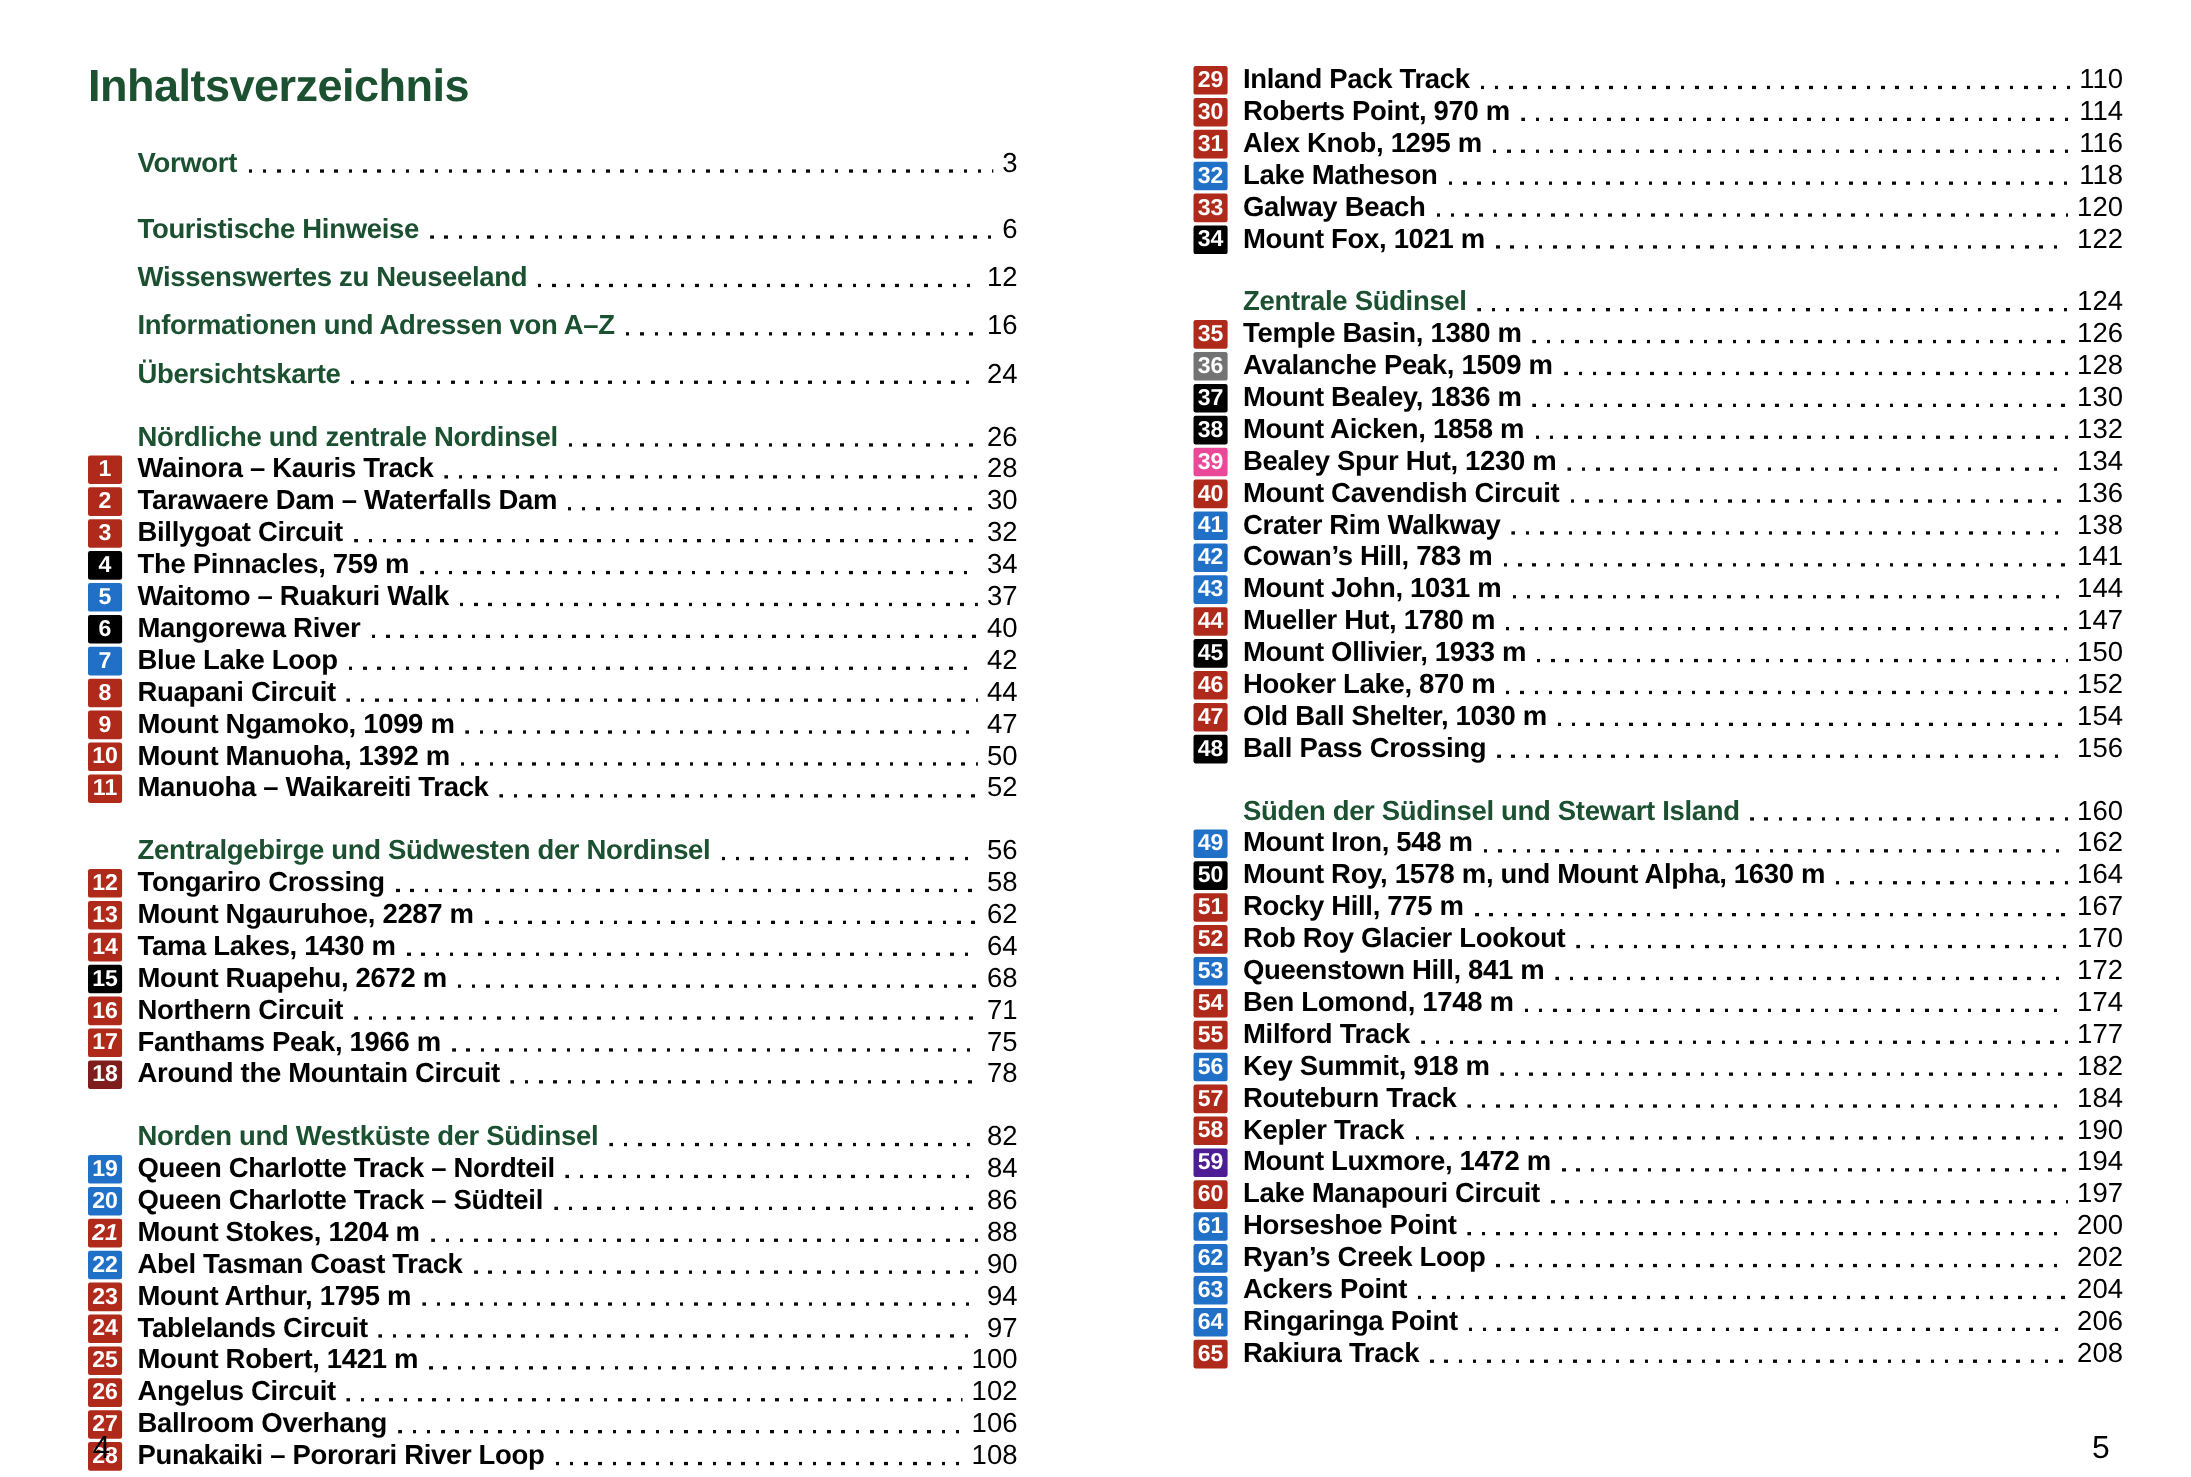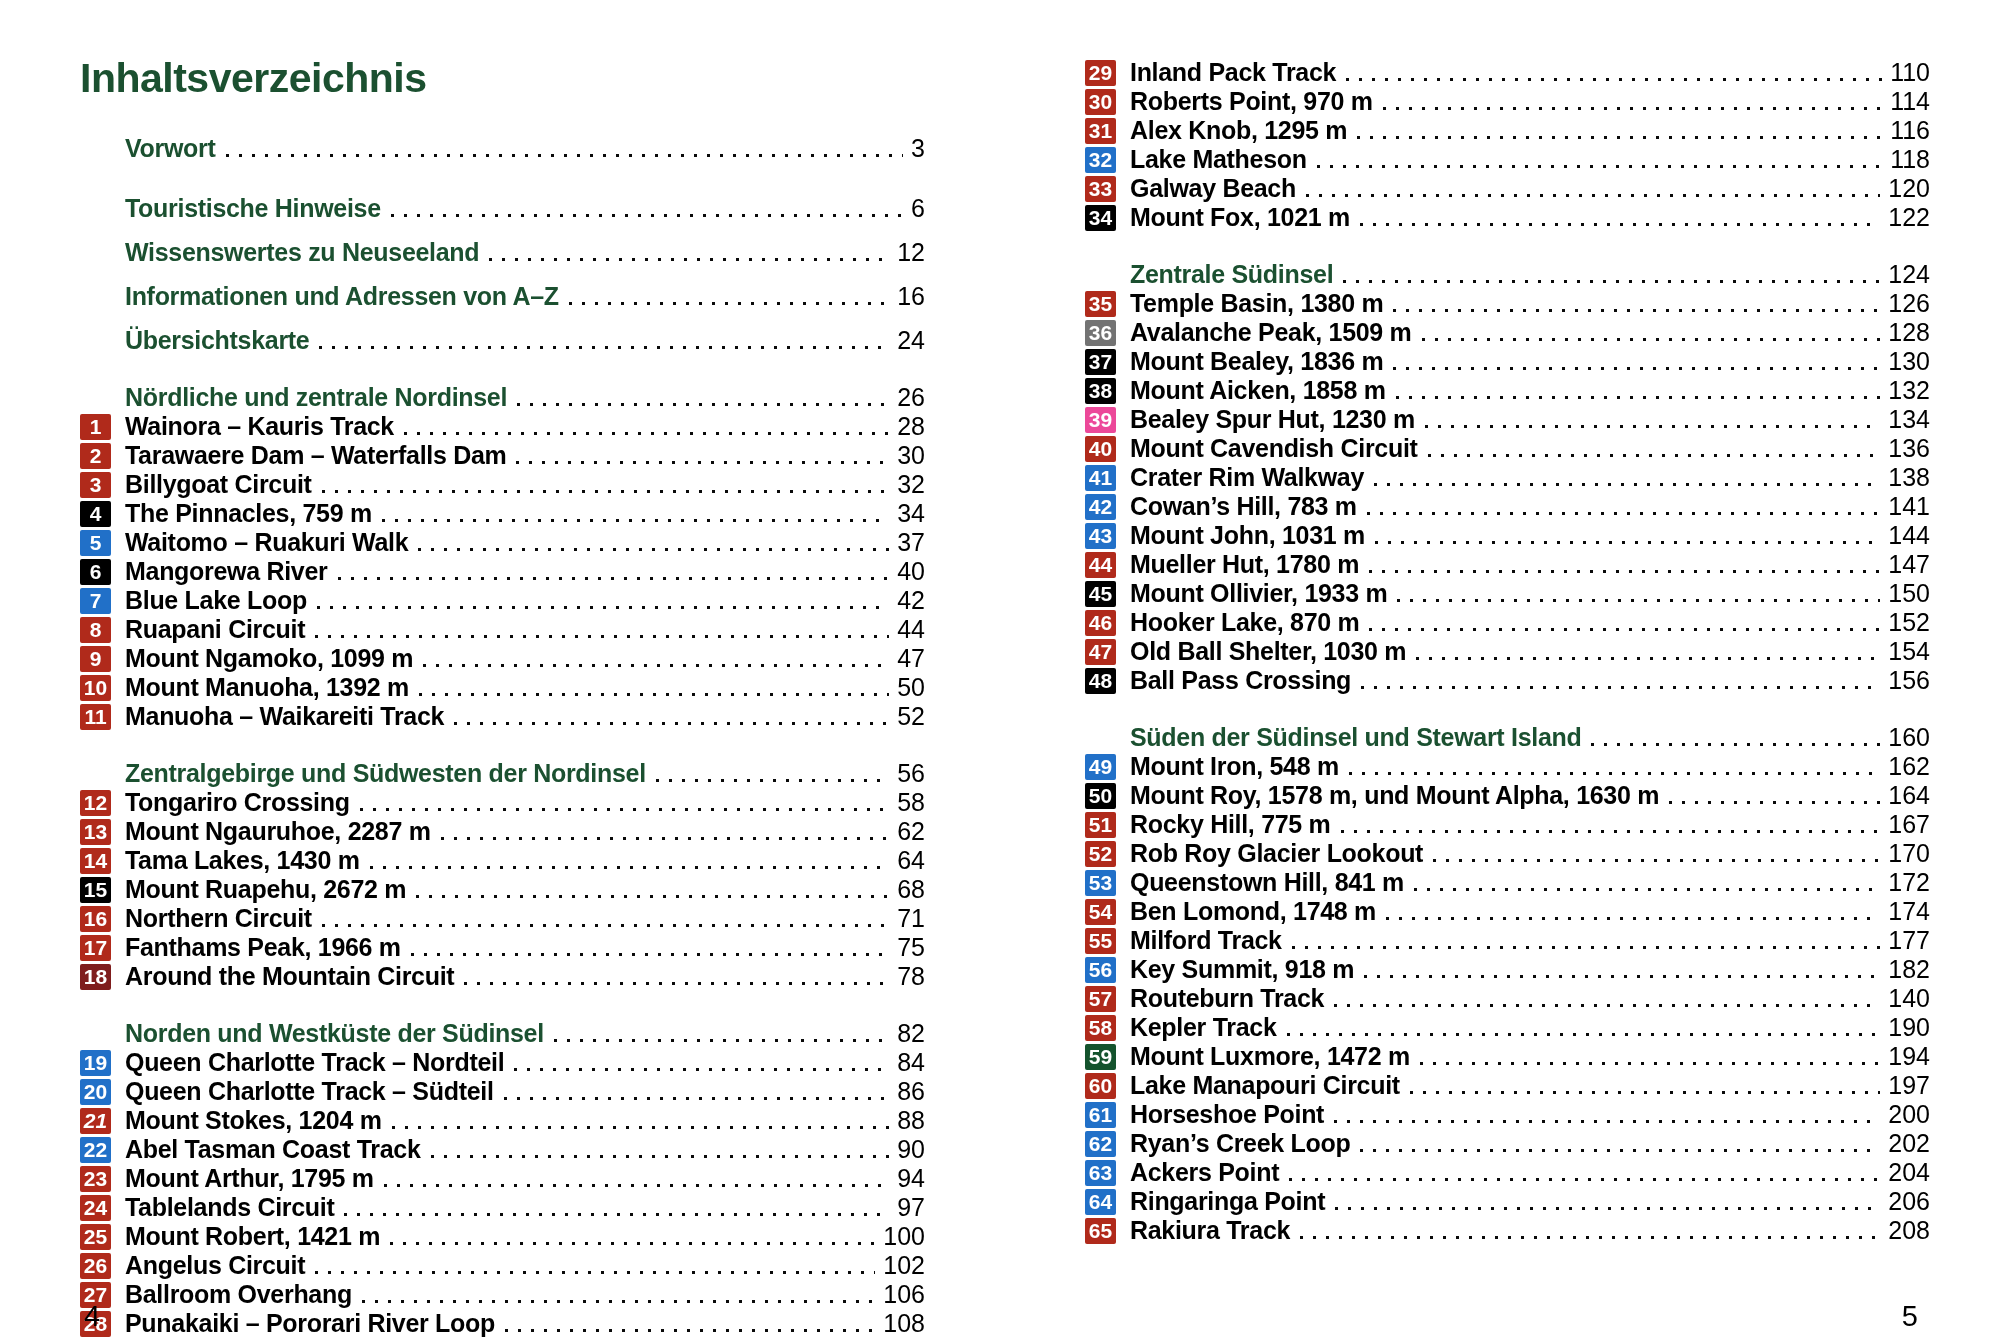--- a/index.html
+++ b/index.html
@@ -493,30 +493,30 @@
           <div class="row">
             <span class="badge-slot badge" style="background: rgb(33, 112, 200);">56</span>
             <span class="label">Key Summit, 918 m</span>
             <span class="leader"></span>
             <span class="pagenum">182</span>
           </div>
           <div class="row">
             <span class="badge-slot badge" style="background: rgb(176, 42, 27);">57</span>
             <span class="label">Routeburn Track</span>
             <span class="leader"></span>
-            <span class="pagenum">140</span>
+            <span class="pagenum">184</span>
           </div>
           <div class="row">
             <span class="badge-slot badge" style="background: rgb(176, 42, 27);">58</span>
             <span class="label">Kepler Track</span>
             <span class="leader"></span>
             <span class="pagenum">190</span>
           </div>
           <div class="row">
-            <span class="badge-slot badge" style="background: #14532d;">59</span>
+            <span class="badge-slot badge" style="background: #4c1d95;">59</span>
             <span class="label">Mount Luxmore, 1472 m</span>
             <span class="leader"></span>
             <span class="pagenum">194</span>
           </div>
           <div class="row">
             <span class="badge-slot badge" style="background: rgb(176, 42, 27);">60</span>
             <span class="label">Lake Manapouri Circuit</span>
             <span class="leader"></span>
             <span class="pagenum">197</span>
           </div>

